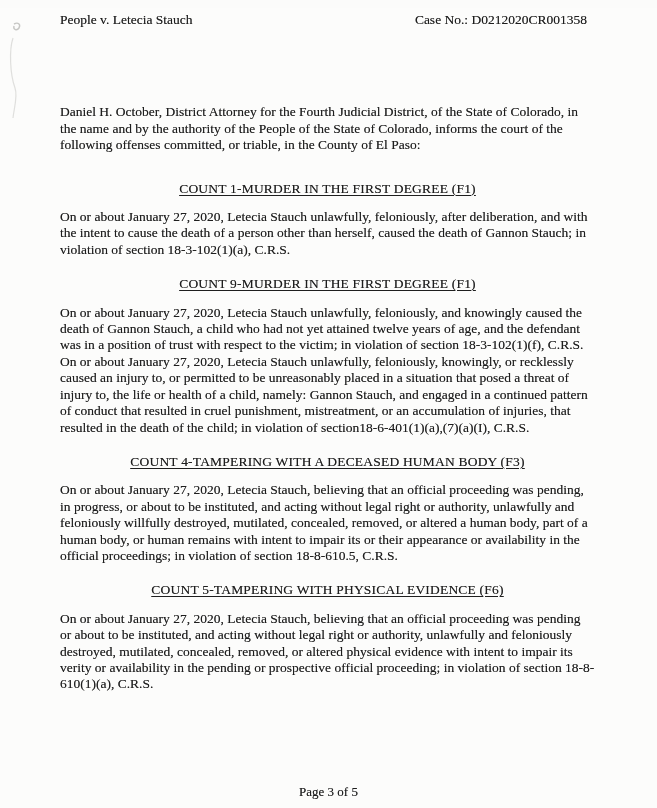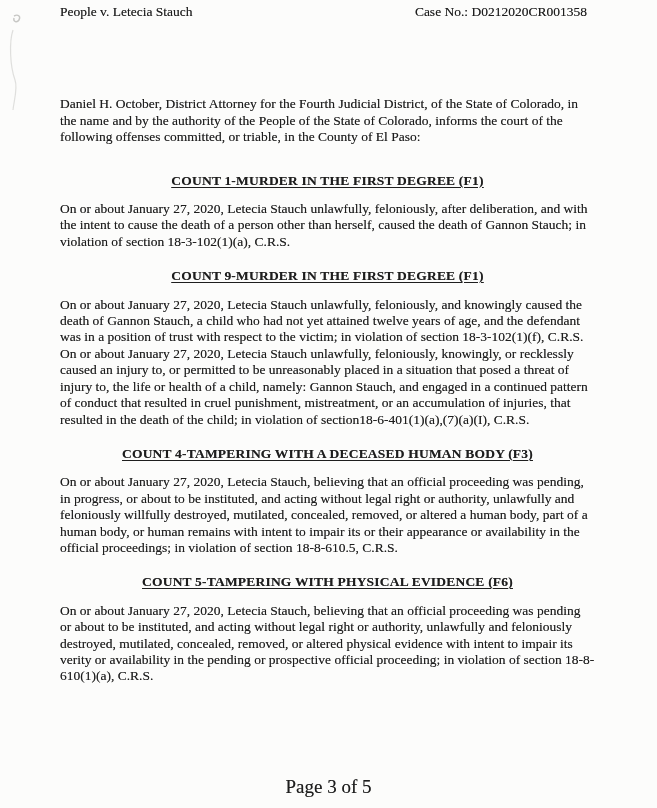--- a/index.html
+++ b/index.html
@@ -25,57 +25,58 @@
     position: absolute;
     left: 2px;
     top: 8px;
     pointer-events: none;
   }
   .doc {
     padding: 4px 62px 0 60px;
     font-size: 13.5px;
     line-height: 16.4px;
     text-shadow: 0 0 0.5px rgba(30,30,30,0.55);
+    margin-top: 8px;
   }
   .header-row {
     display: flex;
     justify-content: space-between;
     align-items: baseline;
     margin-right: 8px;
   }
   .case-title, .case-number {
     font-size: 13.5px;
     white-space: nowrap;
   }
   .intro {
     margin: 76px 0 0 0;
   }
   .count-heading {
     text-align: center;
     font-size: 13.5px;
-    font-weight: bold;
+    font-weight: normal;
     margin: 18px 0 12px 0;
     text-decoration: underline;
     text-underline-offset: 2px;
     text-decoration-thickness: 1.3px;
     letter-spacing: 0.2px;
   }
   .count-heading.first {
     margin-top: 27px;
   }
   .count-body {
     margin: 0;
   }
   .footer {
     position: absolute;
     left: 0;
     right: 0;
     top: 776px;
     text-align: center;
-    font-size: 19px;
+    font-size: 13px;
     text-shadow: 0 0 0.5px rgba(30,30,30,0.55);
   }
 </style>
 </head>
 <body>
 
 <div class="page">
 
   <svg class="scan-artifact" width="30" height="110" viewBox="0 0 30 110">
     <path d="M12,8 C16,6 19,8 17,12 C15,15 11,14 12,10" fill="none" stroke="#b9b9b6" stroke-width="1.4" opacity="0.8"></path>

